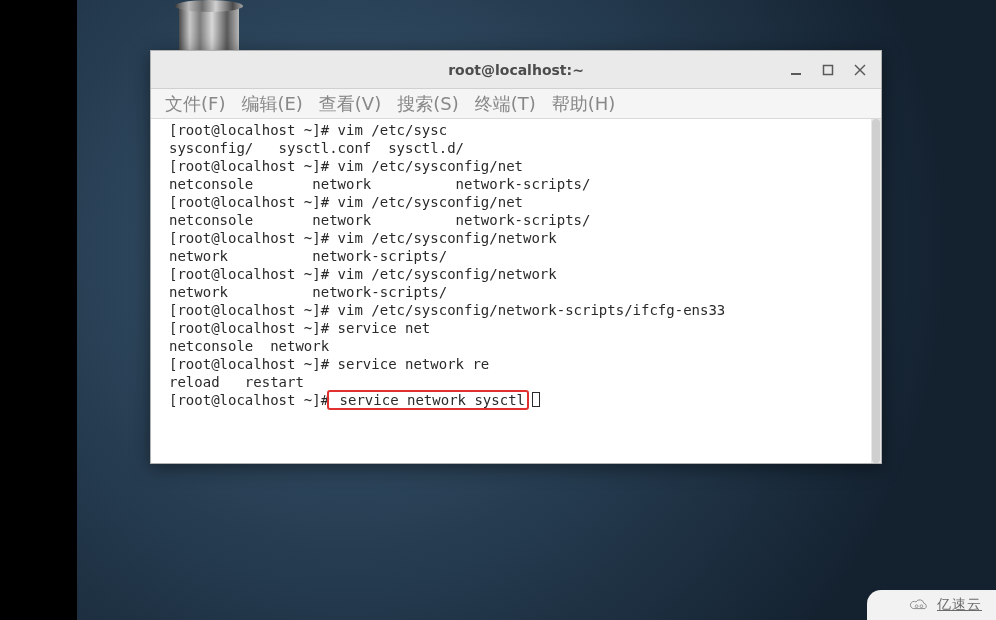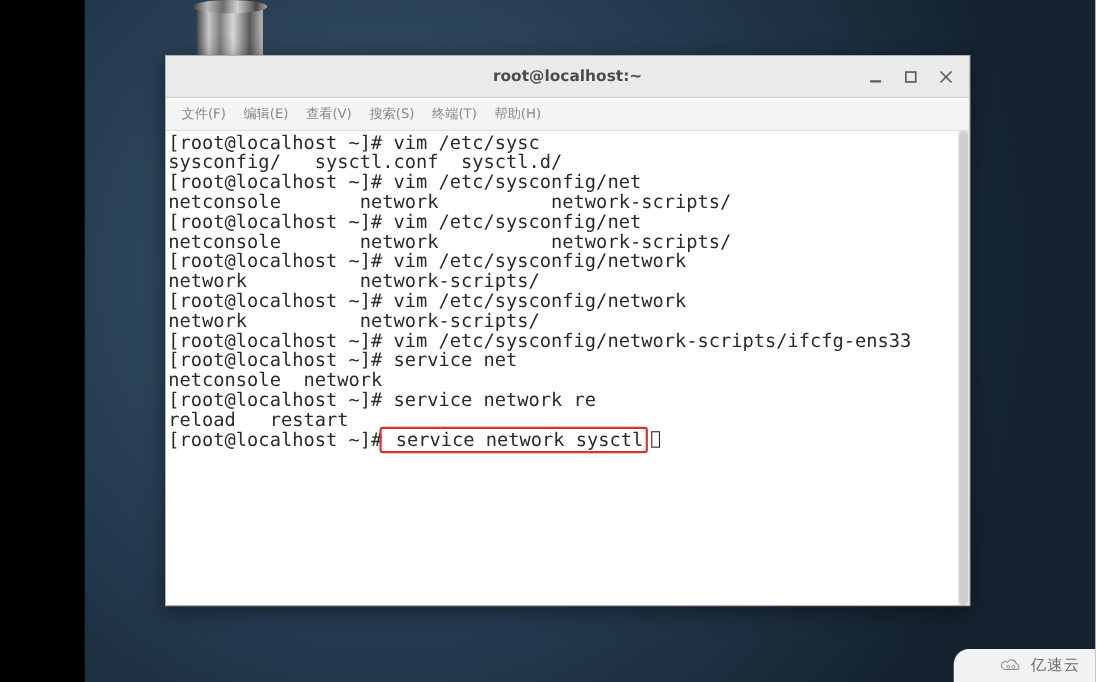--- a/index.html
+++ b/index.html
@@ -27,21 +27,21 @@
     }
     .trash .lid {
       position: absolute; left: 0; top: 0; width: 68px; height: 12px;
       background: linear-gradient(90deg,#3a3a3a 0%,#b8b8b8 20%,#6d6d6d 40%,#d0d0d0 60%,#4a4a4a 85%,#a8a8a8 100%);
       border-radius: 50%;
     }
 
     .window {
       position: absolute;
       left: 150px; top: 50px;
-      width: 732px; height: 501px;
+      width: 732px; height: 414px;
       background: #fff;
       border: 1px solid #b1b1b1;
       box-shadow: 0 4px 18px rgba(0,0,0,0.45);
       display: flex; flex-direction: column;
     }
     .titlebar {
       height: 38px;
       background: #eaeaea;
       border-bottom: 1px solid #d0d0d0;
       display: flex; align-items: center; justify-content: center;
@@ -55,33 +55,33 @@
     }
     .win-btn { width: 14px; height: 14px; display:flex; align-items:center; justify-content:center; cursor:pointer; color:#5a5a5a; }
     .win-btn svg { width:12px; height:12px; display:block; }
 
     .menubar {
       height: 30px;
       background: #f5f5f5;
       border-bottom: 1px solid #d9d9d9;
       display: flex; align-items: center;
       padding: 0 6px;
-      color: #888; font-size: 12px;
+      color: #888; font-size: 18px;
     }
     .menu-item { padding: 3px 8px; cursor: default; }
 
     .term-wrap { position: relative; flex: 1; }
     .term {
       position: absolute; inset: 0;
       background: #ffffff;
       color: #2a2a2a;
       font-family: "DejaVu Sans Mono","Consolas","Menlo",monospace;
-      font-size: 17px;
+      font-size: 14px;
       line-height: 18px;
-      padding: 2px 2px;
+      padding: 2px 18px;
       white-space: pre;
       overflow: hidden;
     }
     .scrollbar {
       position: absolute; right: 0; top: 0; width: 10px; height: 100%;
       background: #e8e8e8;
     }
     .scrollbar-thumb {
       position: absolute; left: 1px; top: 0; width: 8px; height: 100%;
       background: #cfcfcf; border-radius: 4px;
@@ -100,21 +100,21 @@
       margin-left: 3px;
     }
 
     .watermark {
       position: absolute;
       right: 0; bottom: 0;
       height: 30px; padding: 4px 14px 4px 40px;
       background: #f2f2f2;
       border-top-left-radius: 14px;
       display: flex; align-items: center; gap: 6px;
-      color: #6b6b6b; font-size: 14px; letter-spacing: 1px;
+      color: #6b6b6b; font-size: 14px; letter-spacing: 1px; text-decoration: underline;
     }
     .watermark svg { width: 24px; height: 20px; }
   </style>
 </head>
 <body>
 
 <div class="desktop">
   <div class="taskbar-left"></div>
 
   <div class="trash" title="Trash">

